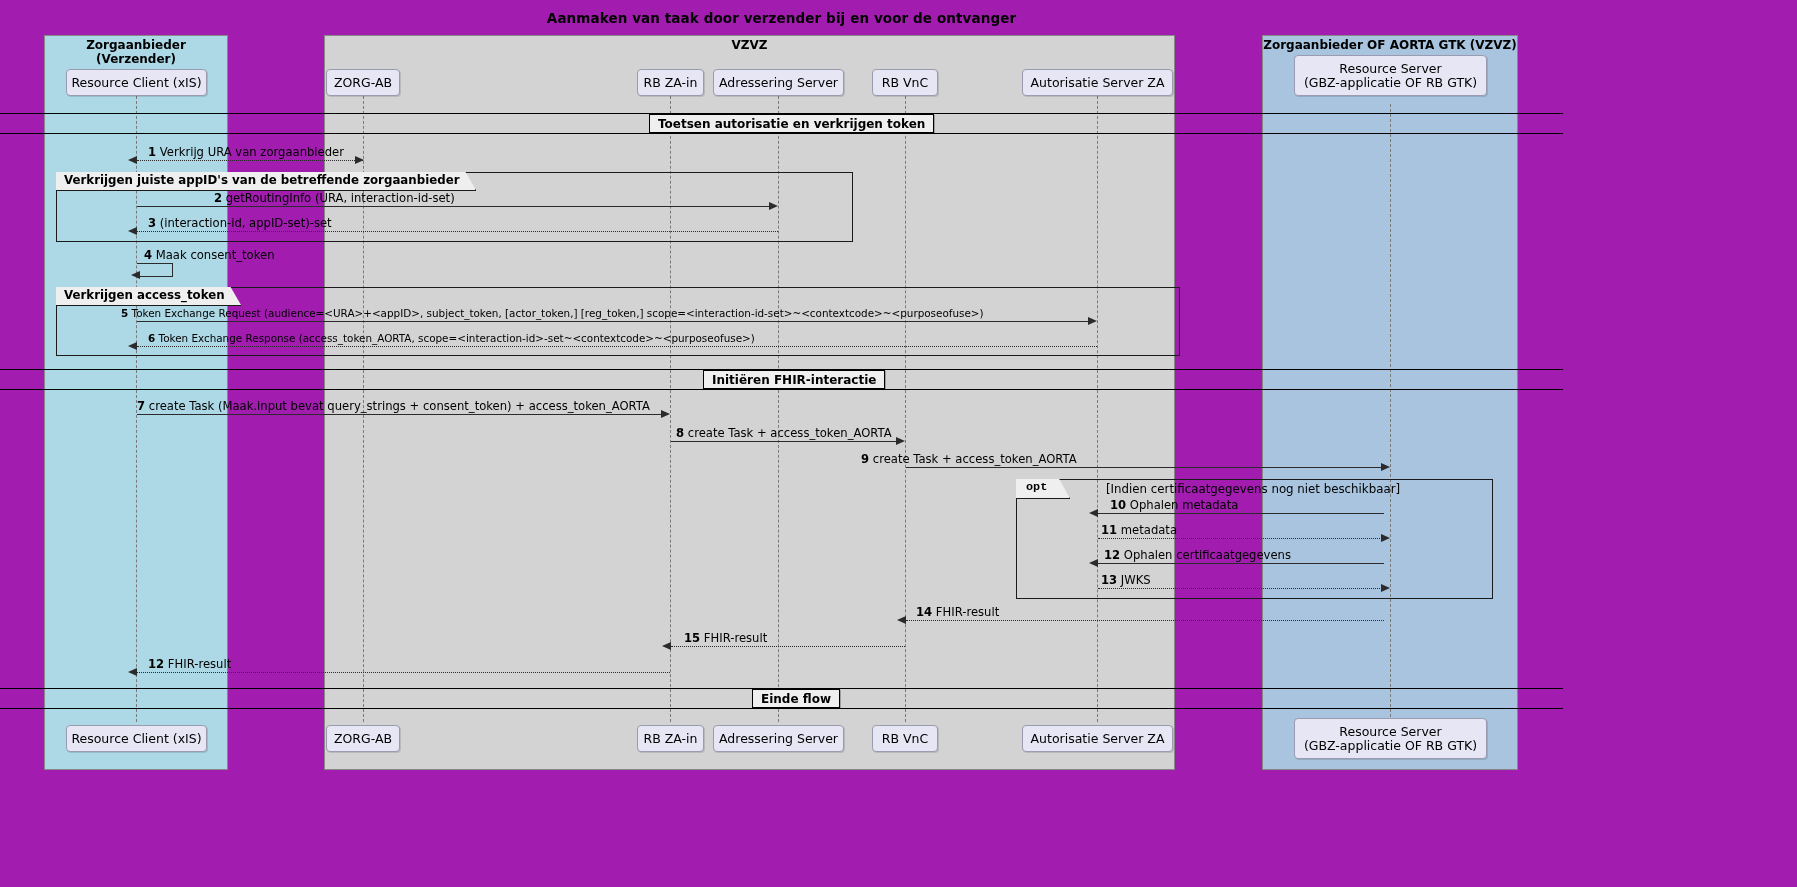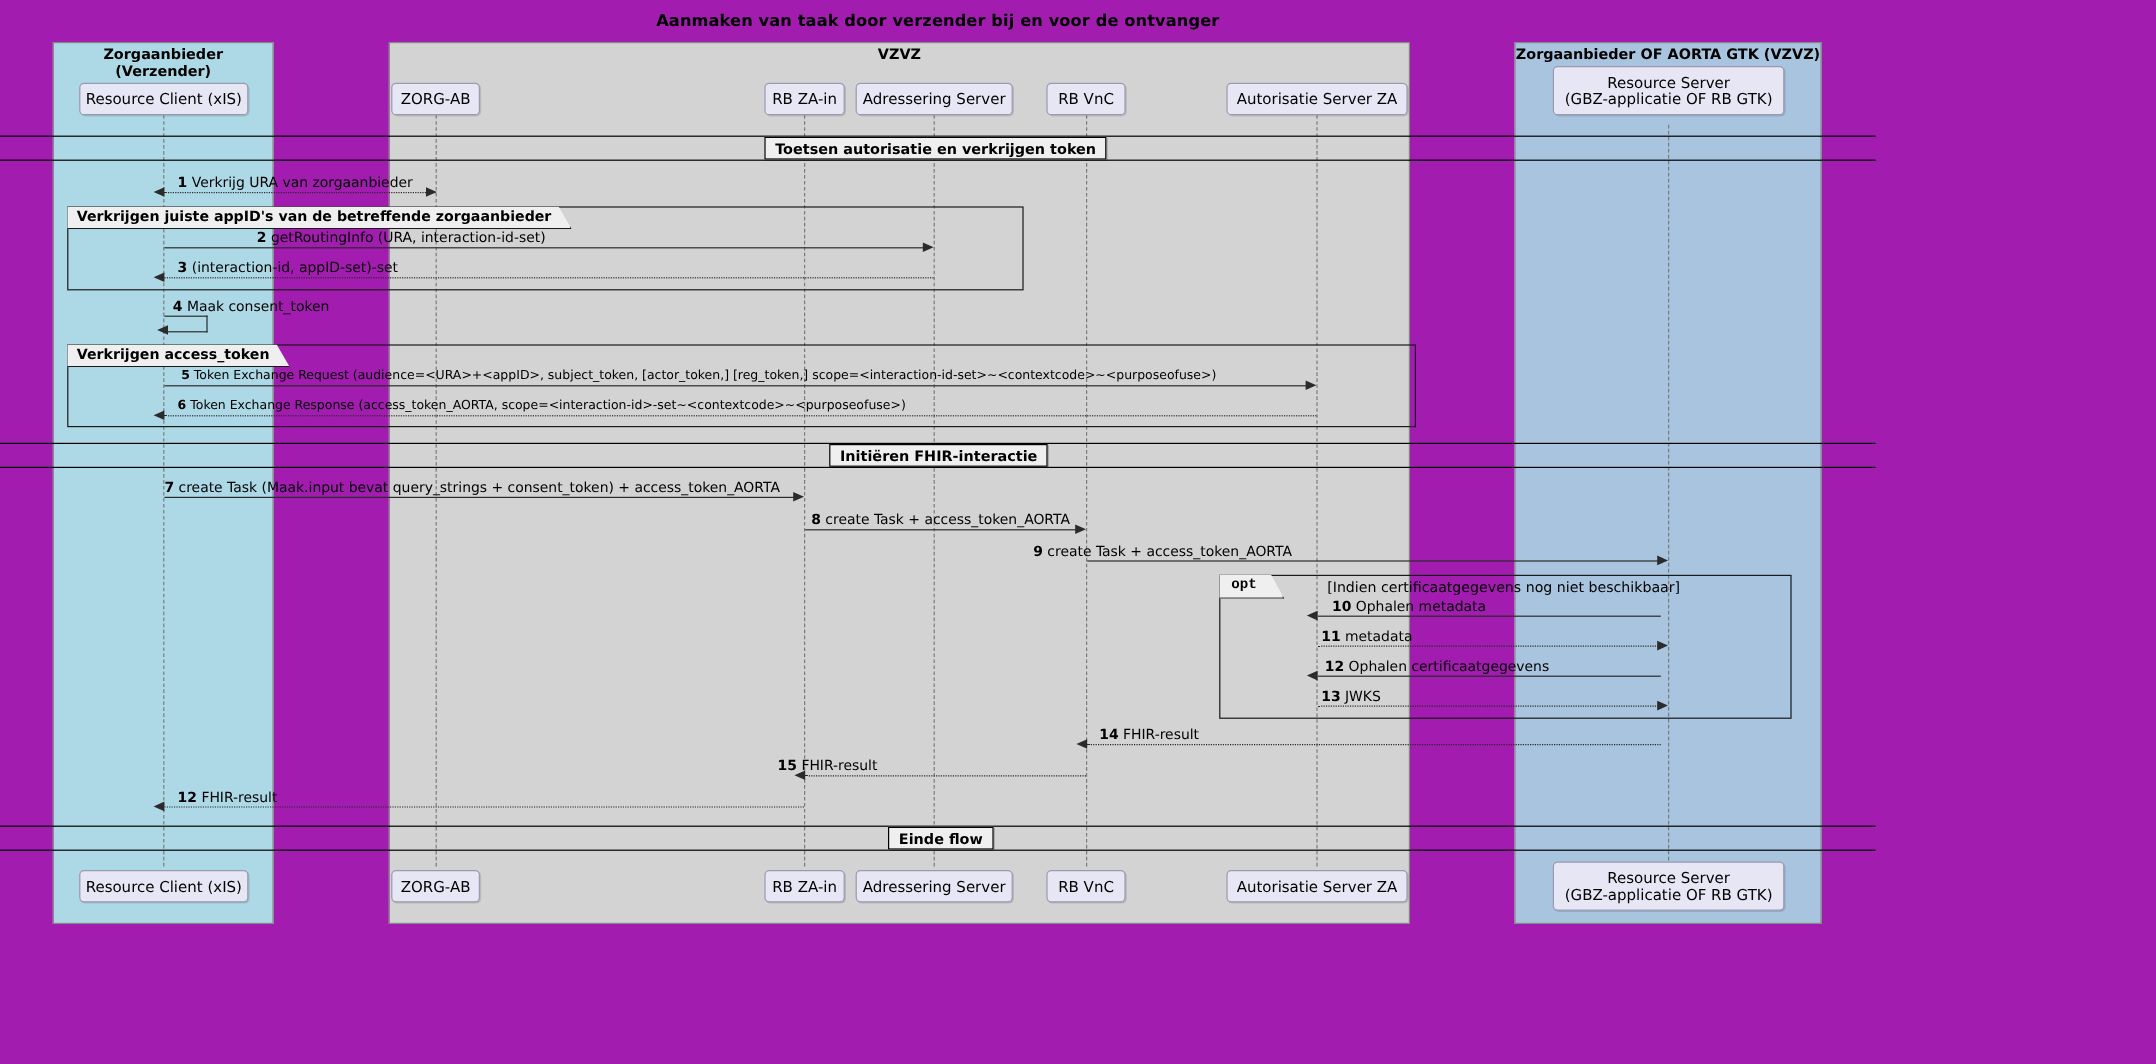--- a/index.html
+++ b/index.html
@@ -33,20 +33,21 @@
     box-shadow:1px 1px 0 rgba(0,0,0,.12);
   }
 
   
   .divider-rule{position:absolute;left:0;width:1563px;height:0;border-top:1px solid #000;}
   .divider-label{
     position:absolute;background:#EFEFEF;border:1px solid #000;
     font-size:12px;font-weight:bold;color:#000;
     padding:2px 8px 3px 8px;box-sizing:border-box;white-space:nowrap;
     box-shadow:1px 1px 0 rgba(0,0,0,.25);
+    margin-left:12px;
   }
 
   
   .arrow-line{position:absolute;height:0;}
   .solid-line{border-top:1.3px solid #2b2b2b;}
   .dotted-line{border-top:1.3px dotted #2b2b2b;}
   .ahead{position:absolute;width:0;height:0;}
   
   .ahead-r{
     border-top:4.5px solid transparent;border-bottom:4.5px solid transparent;
@@ -162,21 +163,21 @@
   <div class="msg-label" style="left:144px;top:250px;">
     <span class="num">4</span>
     <span>Maak consent_token</span>
   </div>
   <div class="selfmsg" style="left:137px;top:263px;width:36px;height:14px;"></div>
   <div class="ahead ahead-l" style="left:131px;top:271px;"></div>
 
   <div class="frag" style="left:56px;top:287px;width:1124px;height:69px;"></div>
   <div class="frag-tab" style="left:56px;top:287px;height:19px;">Verkrijgen access_token</div>
 
-  <div class="msg-label tiny" style="left:151px;top:308px;text-align:center;">
+  <div class="msg-label tiny" style="left:121px;top:308px;text-align:center;">
     <span class="num">5</span>
     <span>Token Exchange Request (audience=&lt;URA&gt;+&lt;appID&gt;, subject_token, [actor_token,] [reg_token,] scope=&lt;interaction-id-set&gt;~&lt;contextcode&gt;~&lt;purposeofuse&gt;)</span>
   </div>
   <div class="arrow-line solid-line" style="left:137px;top:321px;width:952px;"></div>
   <div class="ahead ahead-r" style="left:1088px;top:317px;"></div>
 
   <div class="msg-label tiny" style="left:148px;top:333px;">
     <span class="num">6</span>
     <span>Token Exchange Response (access_token_AORTA, scope=&lt;interaction-id&gt;-set~&lt;contextcode&gt;~&lt;purposeofuse&gt;)</span>
   </div>
@@ -240,21 +241,21 @@
   <div class="arrow-line dotted-line" style="left:1098px;top:588px;width:286px;"></div>
   <div class="ahead ahead-r" style="left:1381px;top:584px;"></div>
 
   <div class="msg-label" style="left:916px;top:607px;">
     <span class="num">14</span>
     <span>FHIR-result</span>
   </div>
   <div class="arrow-line dotted-line" style="left:906px;top:620px;width:478px;"></div>
   <div class="ahead ahead-l" style="left:897px;top:616px;"></div>
 
-  <div class="msg-label" style="left:648px;top:633px;">
+  <div class="msg-label" style="left:684px;top:633px;">
     <span class="num">15</span>
     <span>FHIR-result</span>
   </div>
   <div class="arrow-line dotted-line" style="left:671px;top:646px;width:234px;"></div>
   <div class="ahead ahead-l" style="left:662px;top:642px;"></div>
 
   <div class="msg-label" style="left:148px;top:659px;">
     <span class="num">12</span>
     <span>FHIR-result</span>
   </div>

